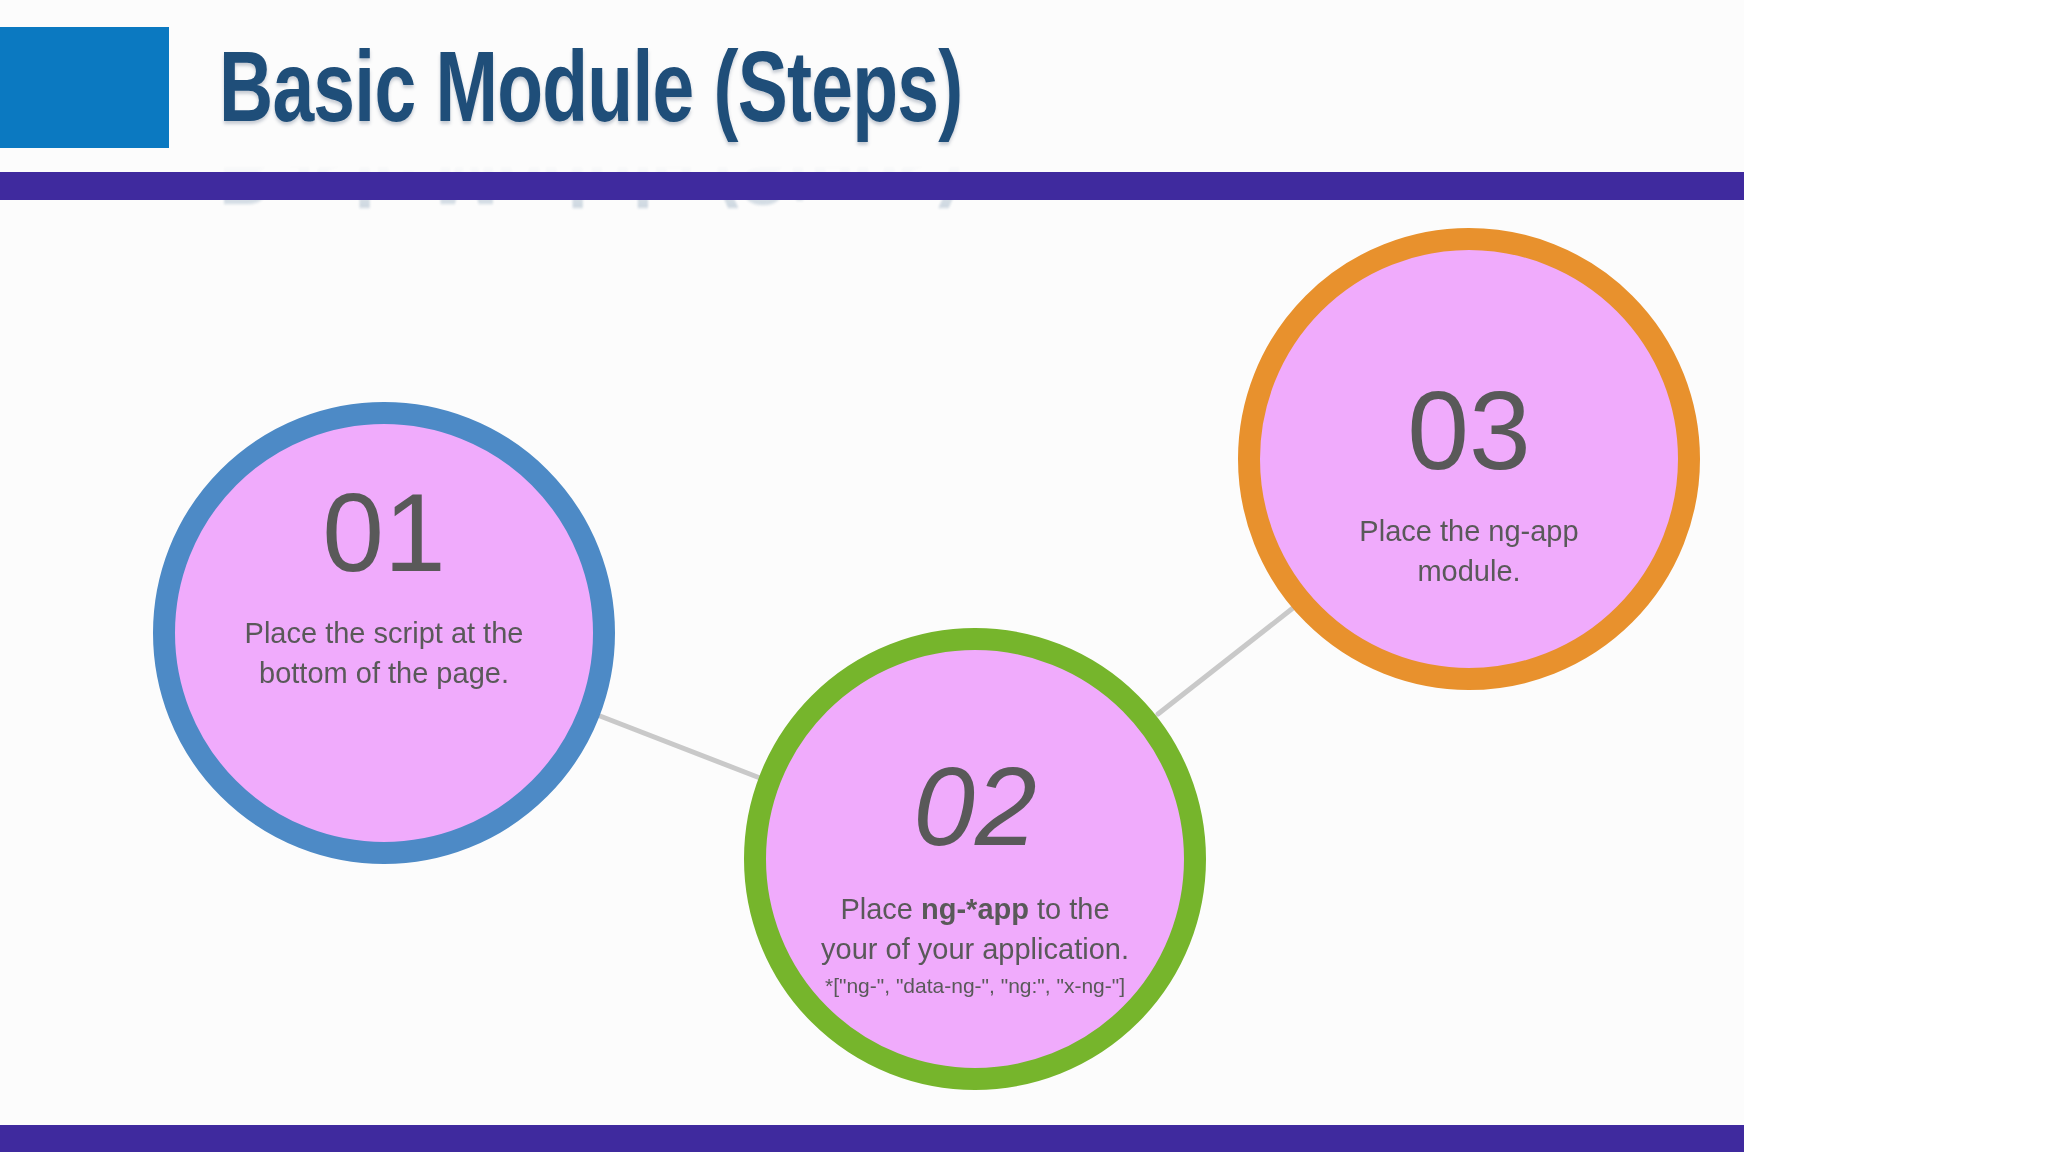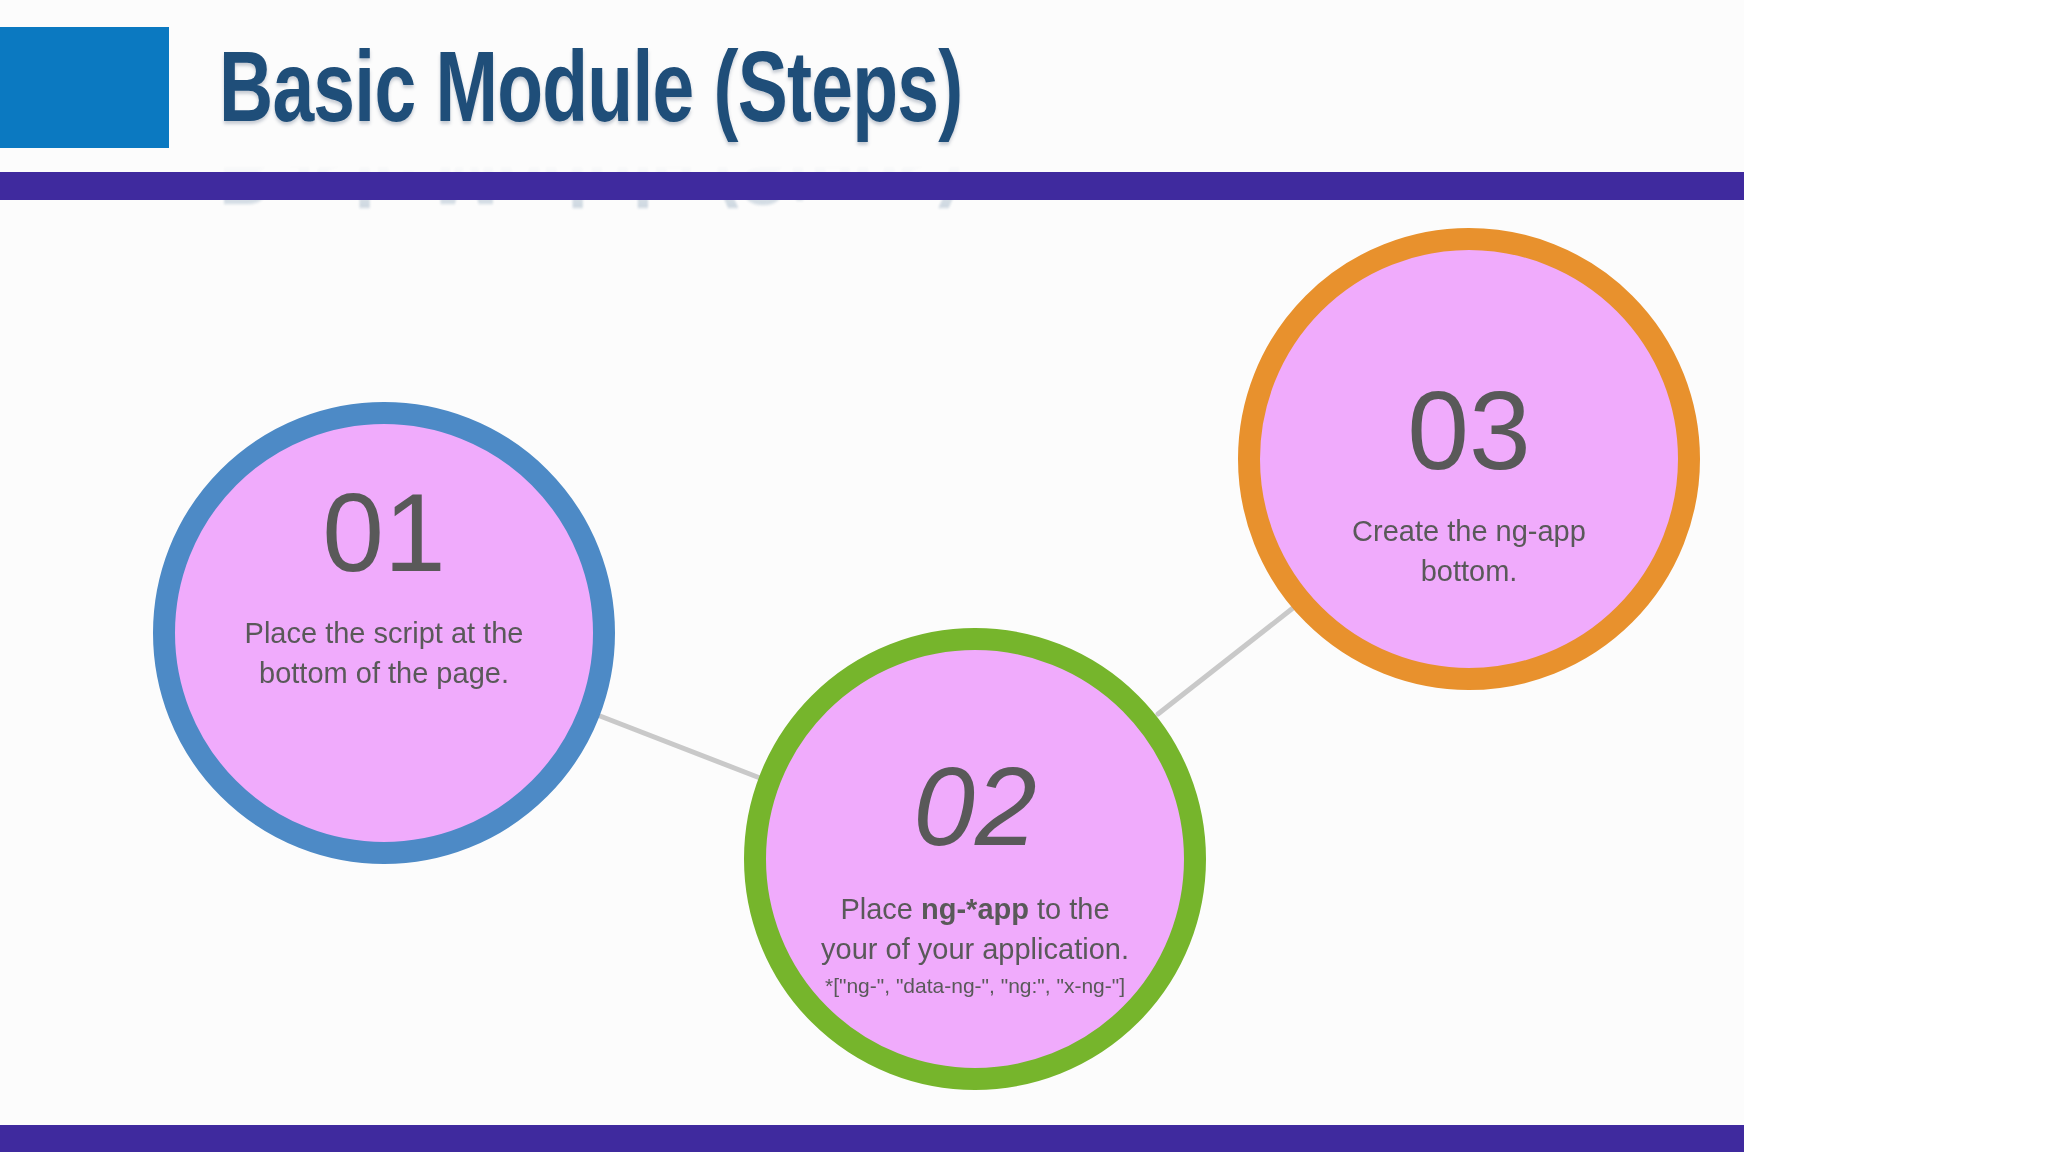--- a/index.html
+++ b/index.html
@@ -85,21 +85,21 @@
 
   <div class="step-circle c2" style="border-color: rgb(118, 181, 44);">
     <div class="num" style="color: rgb(89, 89, 89);">02</div>
     <div class="desc" style="color: rgb(89, 89, 89);"><span>Place </span><b>ng-*app</b><span> to the your of your application.</span>
       <div class="note" style="color: rgb(89, 89, 89);">*["ng-", "data-ng-", "ng:", "x-ng-"]</div>
     </div>
   </div>
 
   <div class="step-circle c3" style="border-color: rgb(232, 145, 45);">
     <div class="num" style="color: rgb(89, 89, 89);">03</div>
-    <div class="desc" style="color: rgb(89, 89, 89);">Create the ng-app bottom.</div>
+    <div class="desc" style="color: rgb(89, 89, 89);">Place the ng-app module.</div>
   </div>
 
   <div class="logo-shadow"></div>
 
   <svg class="angular-logo" viewBox="0 0 200 212">
     <g transform="rotate(4 100 106)">
       <path d="M100,2 L188,33 L174,153 L100,210 L26,153 L12,33 Z" stroke-width="2" style="fill: rgb(245, 245, 245); stroke: rgb(204, 204, 204);"></path>
       <path d="M100,16 L174,42 L161,147 L100,195 L39,147 L26,42 Z" style="fill: rgb(182, 188, 191);"></path>
       <path d="M100,26 L165,49 L153,142 L100,184 L47,142 L35,49 Z" style="fill: rgb(226, 50, 55);"></path>
       <path d="M100,26 L35,49 L47,142 L100,184 Z" style="fill: rgb(181, 46, 49);"></path>

